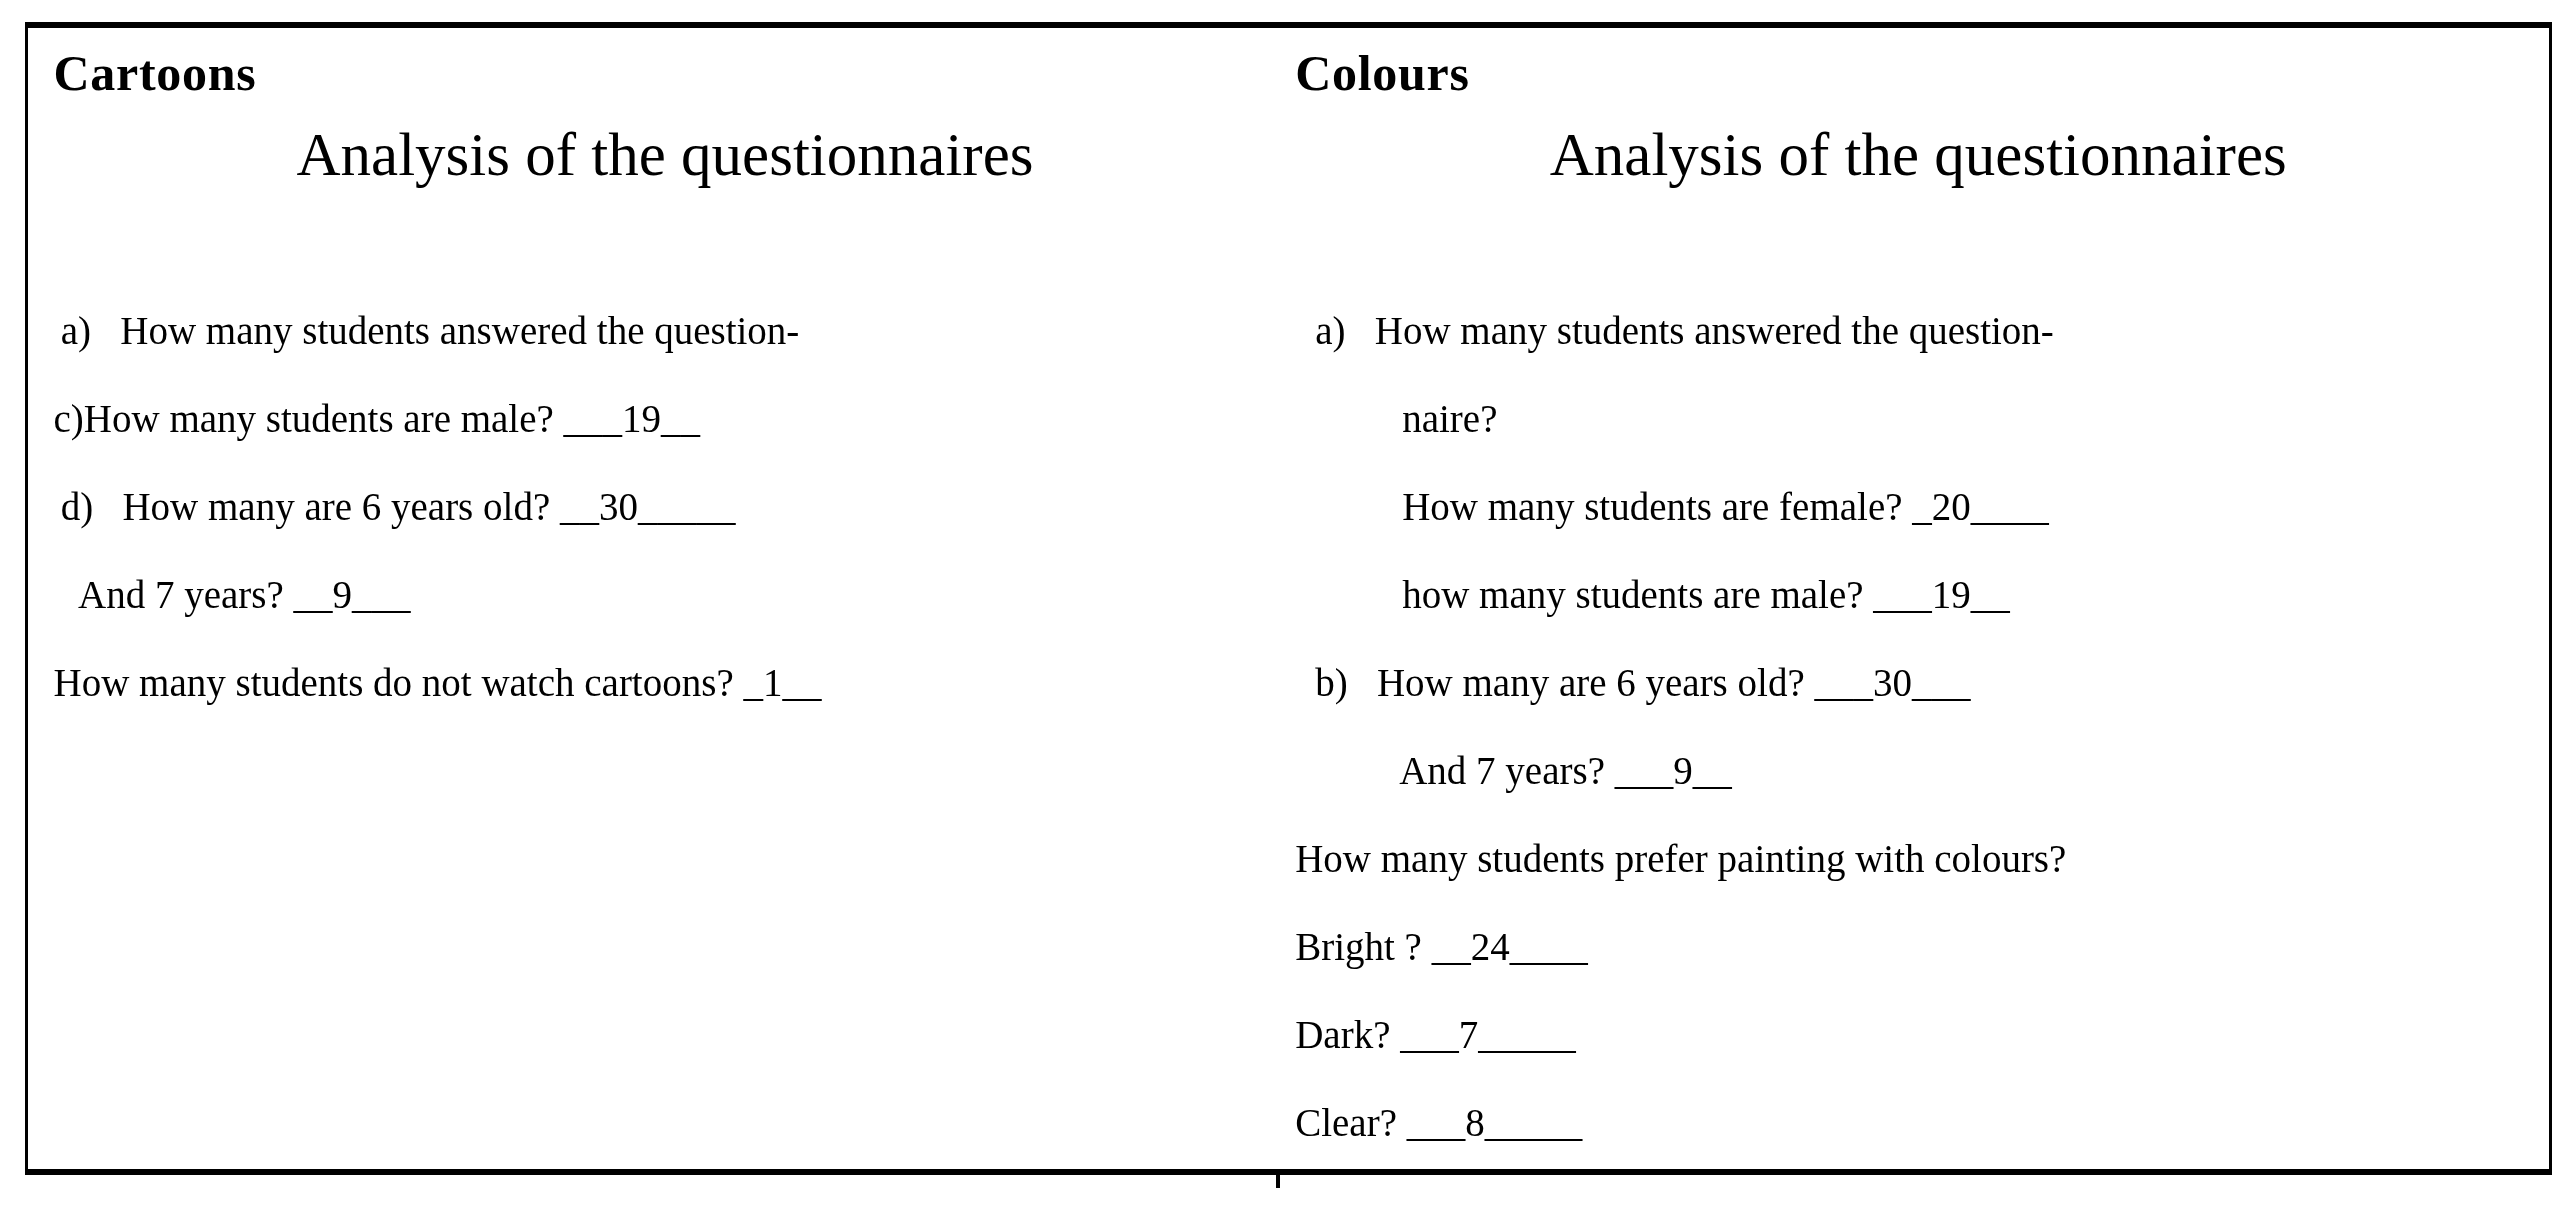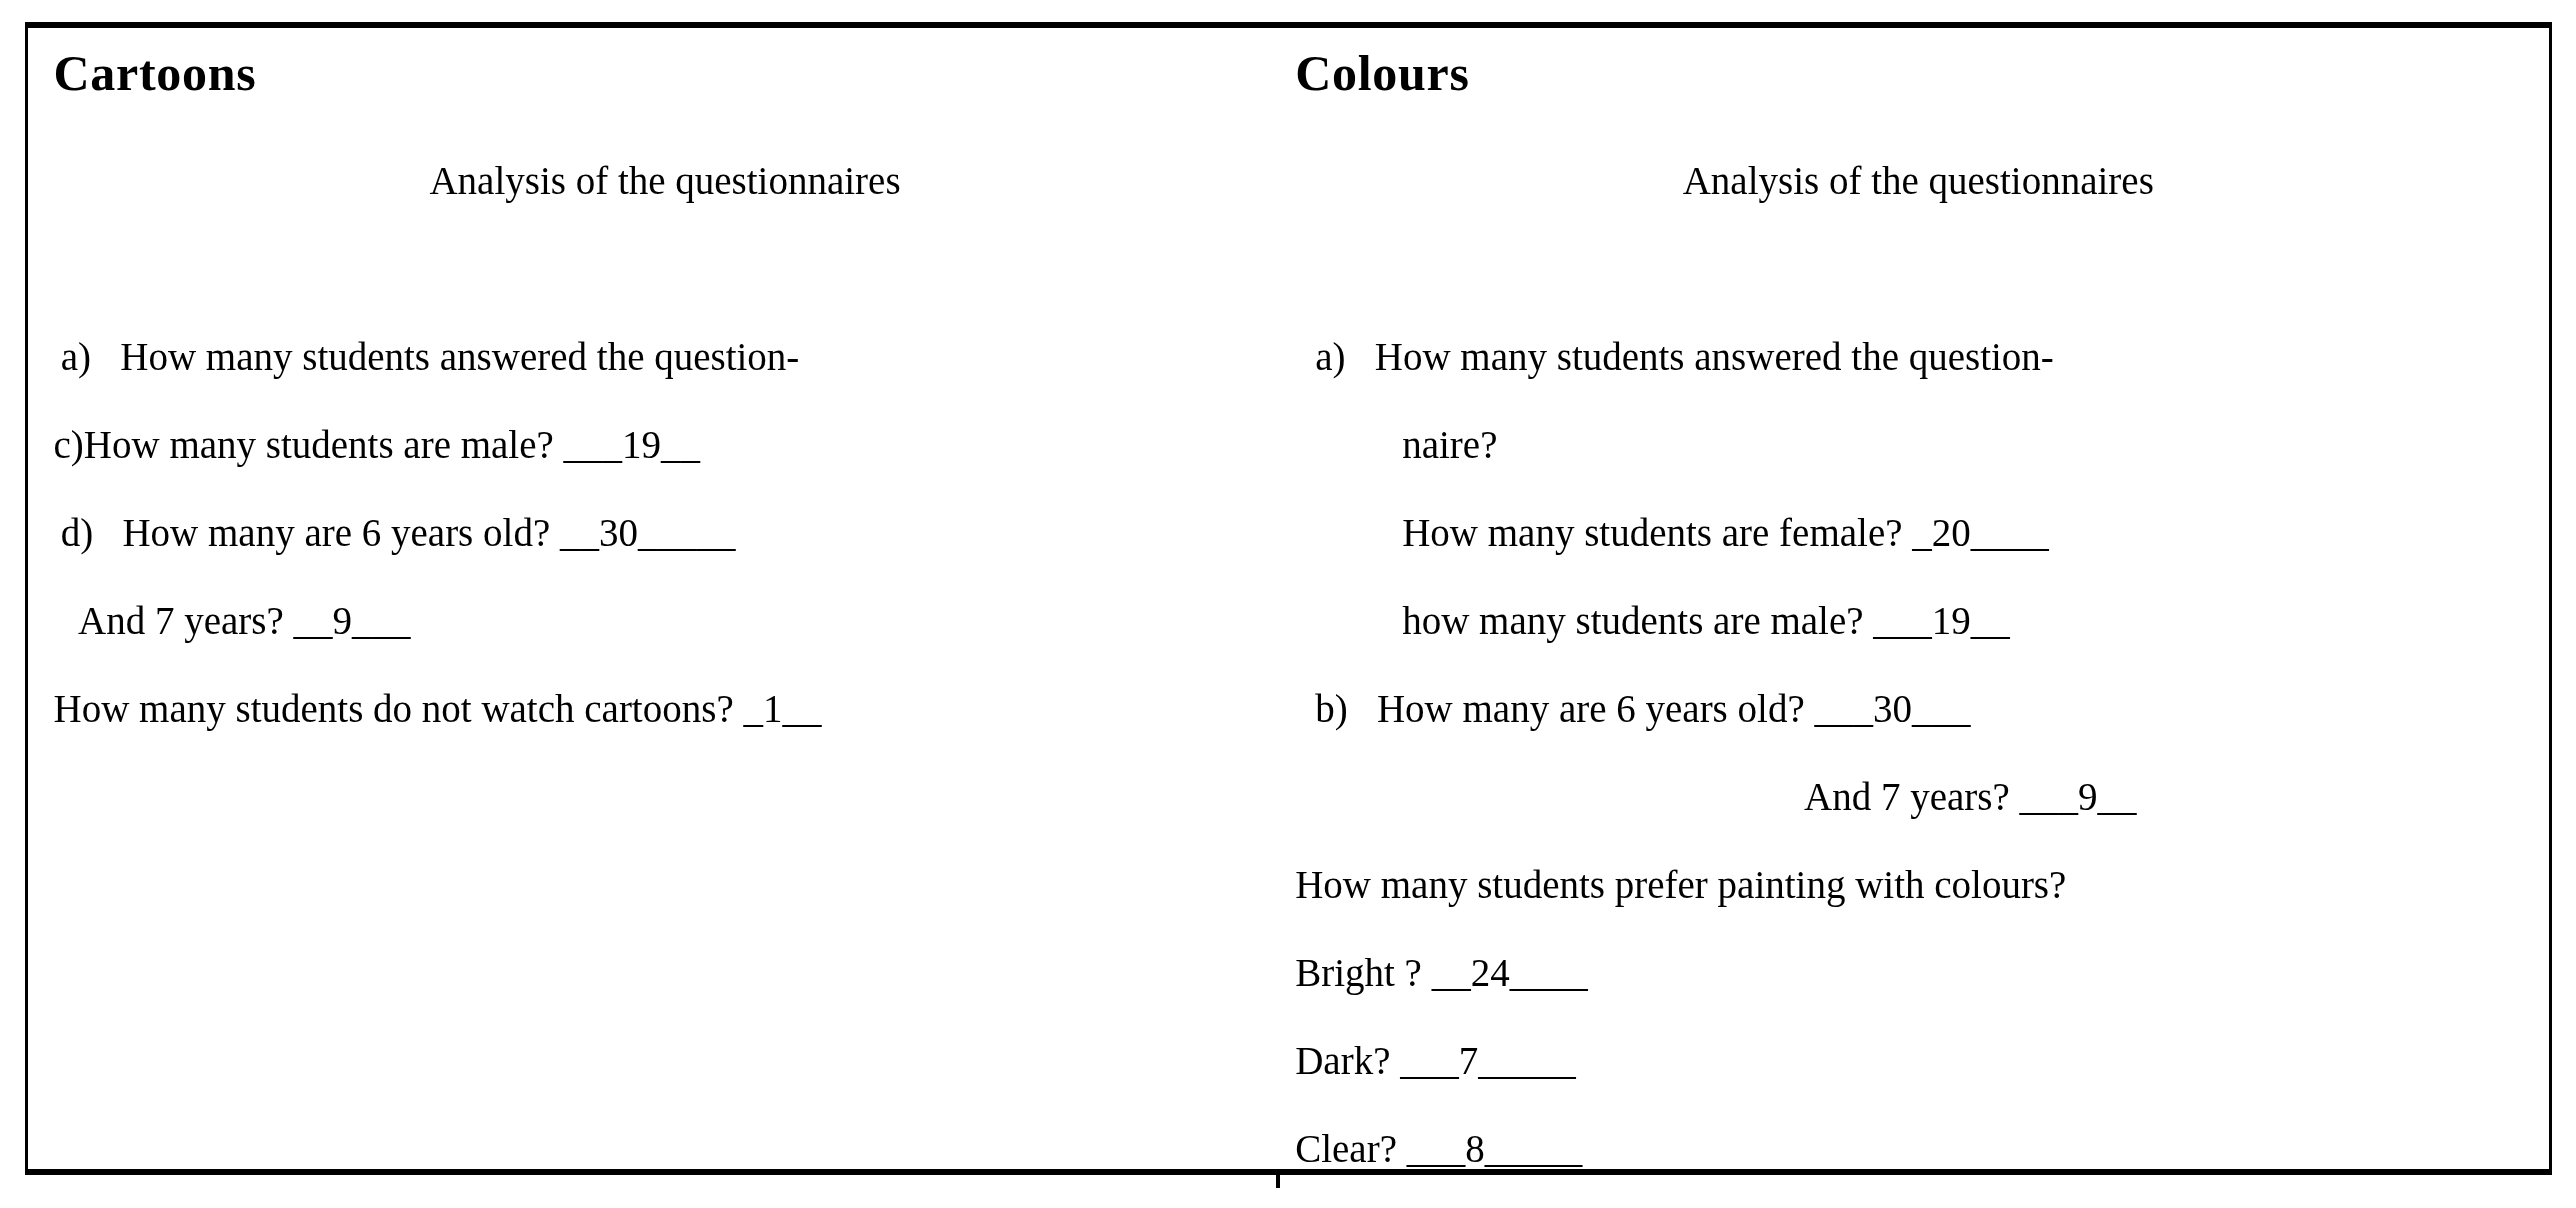--- a/index.html
+++ b/index.html
@@ -37,41 +37,41 @@
   .col-right { padding-left: 7.2px; padding-right: 7.2px; }
   .col-title {
     margin-top: 20px;
     text-align: left;
     font-weight: bold;
     font-size: 50px;
     line-height: 50px;
     letter-spacing: 0.7px;
   }
   .col-sub {
-    margin-top: 58px;
+    margin-top: 32px;
     text-align: center;
-    font-size: 39px;
+    font-size: 61px;
     line-height: 49px;
   }
   .lines {
     margin-top: 108px;
     font-size: 39px;
   }
   .line {
     line-height: 88px;
     white-space: pre;
   }
   
   .l-item  { padding-left: 7.2px; }
   .l-cont  { padding-left: 2.9px; }
   .l-flush { padding-left: 0; }
   .l-and   { padding-left: 24.5px; }
   .r-item  { padding-left: 20px; }
   .r-cont  { padding-left: 107px; }
-  .r-and   { padding-left: 104px; text-align: center; }
+  .r-and   { padding-left: 104px; }
   .r-flush { padding-left: 0; }
   .divider-tick {
     position: absolute;
     left: 1276px;
     top: 1173px;
     width: 4.3px;
     height: 15px;
     background: #000000;
   }
 </style>

